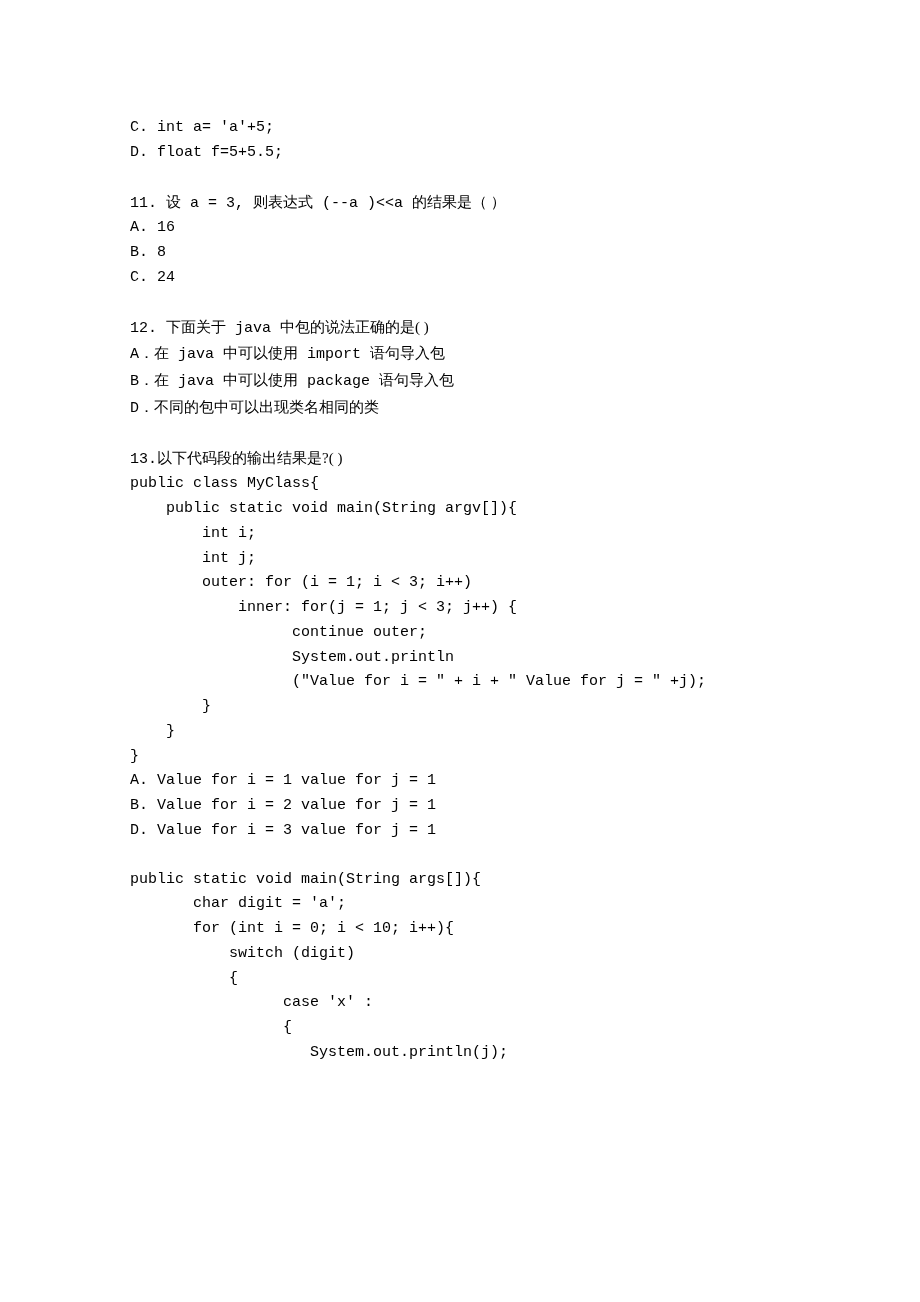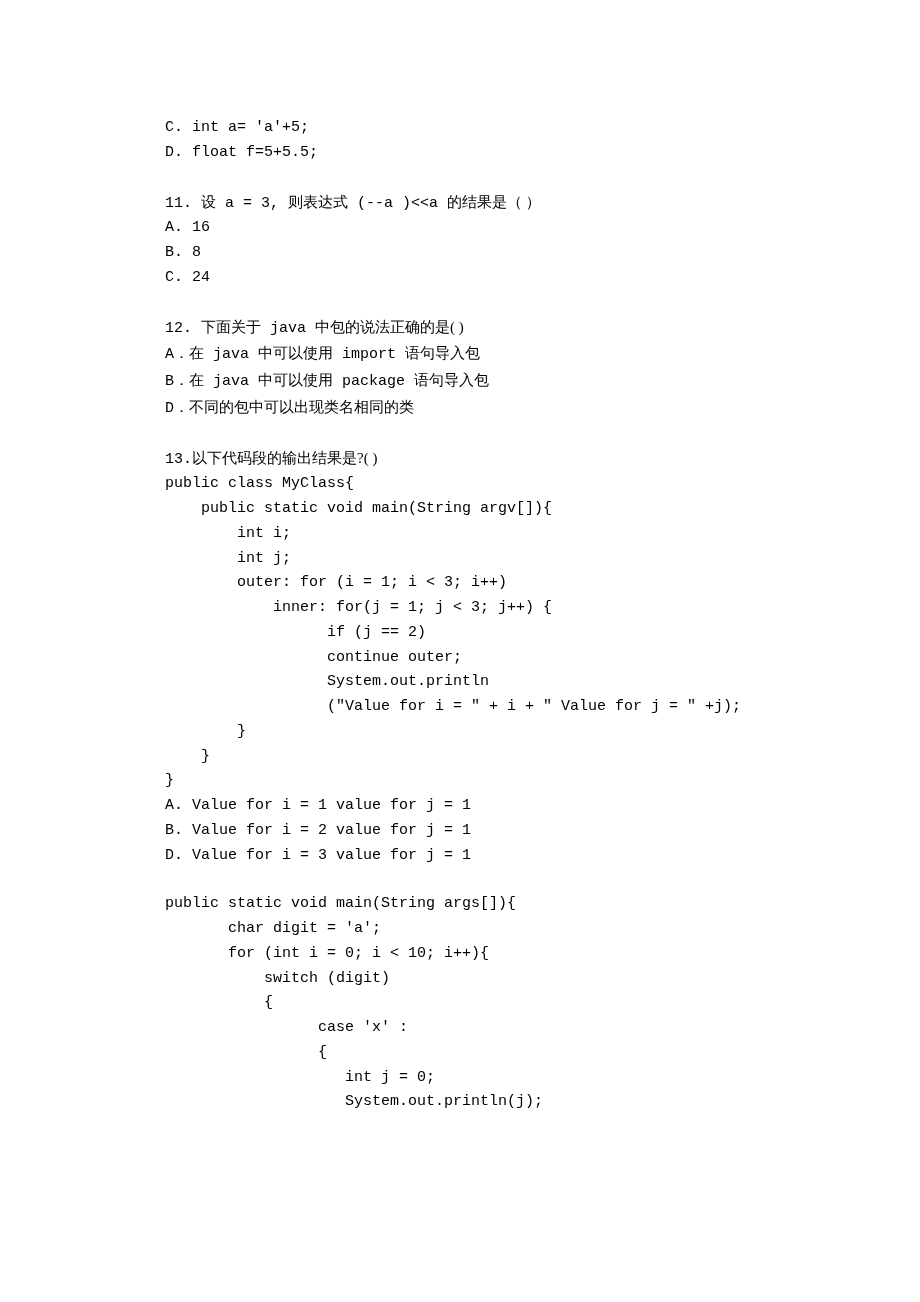--- a/index.html
+++ b/index.html
@@ -11,21 +11,21 @@
     line-height: 1.65;
     color: #000000;
   }
   .page {
     width: 920px;
     min-height: 1302px;
     padding: 116px 130px 80px 130px;
     box-sizing: border-box;
     background: #ffffff;
   }
-  .ln { white-space: pre; margin-left: 35px; }
+  .ln { white-space: pre; }
   .blk { margin-bottom: 24px; }
   .blk:last-child { margin-bottom: 0; }
   .cjk {
     font-family: "SimSun", "宋体", serif;
   }
 </style>
 </head>
 <body>
 
 <div class="page">
@@ -50,37 +50,35 @@
   </div>
 
   <div class="blk">
     <div class="ln"><span>13.</span><span class="cjk">以下代码段的输出结果是?( )</span></div>
     <div class="ln">public class MyClass{</div>
     <div class="ln">    public static void main(String argv[]){</div>
     <div class="ln">        int i;</div>
     <div class="ln">        int j;</div>
     <div class="ln">        outer: for (i = 1; i &lt; 3; i++)</div>
     <div class="ln">            inner: for(j = 1; j &lt; 3; j++) {</div>
-    <div class="ln">                  if (j == 2)</div>
     <div class="ln">                  continue outer;</div>
     <div class="ln">                  System.out.println</div>
     <div class="ln">                  ("Value for i = " + i + " Value for j = " +j);</div>
     <div class="ln">        }</div>
     <div class="ln">    }</div>
     <div class="ln">}</div>
     <div class="ln">A. Value for i = 1 value for j = 1</div>
     <div class="ln">B. Value for i = 2 value for j = 1</div>
     <div class="ln">D. Value for i = 3 value for j = 1</div>
   </div>
 
   <div class="blk">
     <div class="ln">public static void main(String args[]){</div>
     <div class="ln">       char digit = 'a';</div>
     <div class="ln">       for (int i = 0; i &lt; 10; i++){</div>
     <div class="ln">           switch (digit)</div>
     <div class="ln">           {</div>
     <div class="ln">                 case 'x' :</div>
     <div class="ln">                 {</div>
-    <div class="ln">                    int j = 0;</div>
     <div class="ln">                    System.out.println(j);</div>
   </div>
 
 </div>
 
 </body></html>

